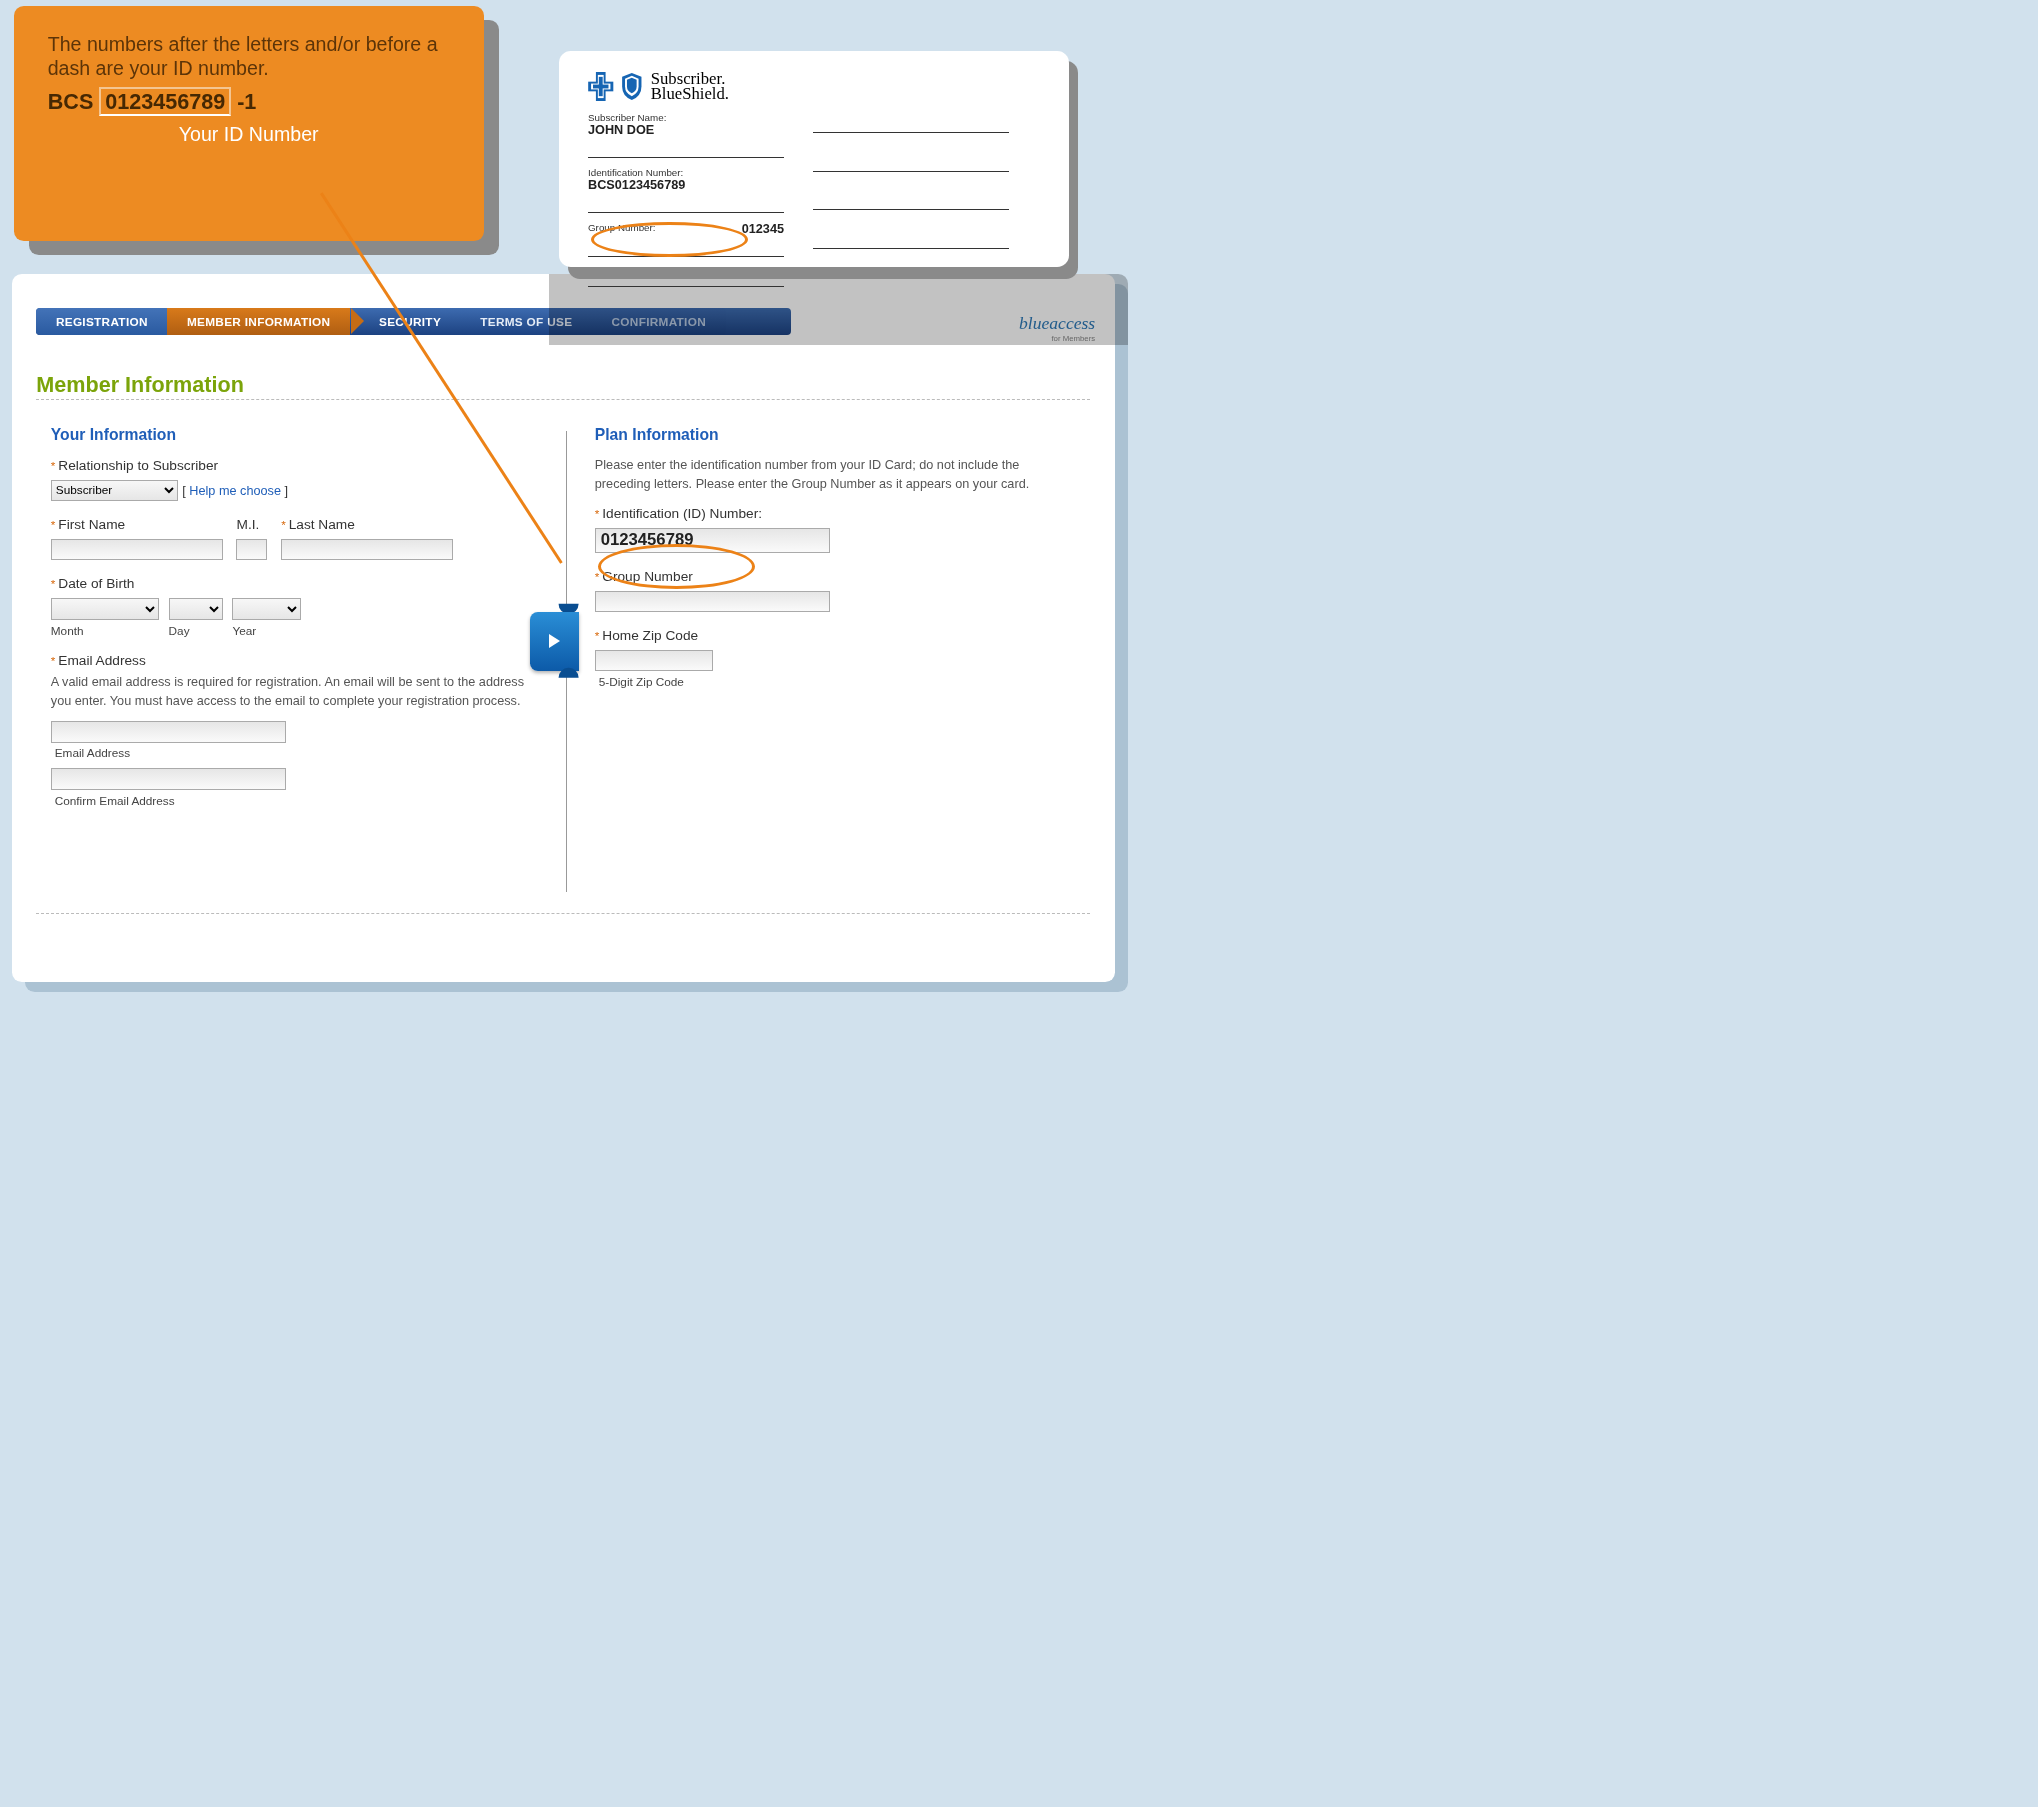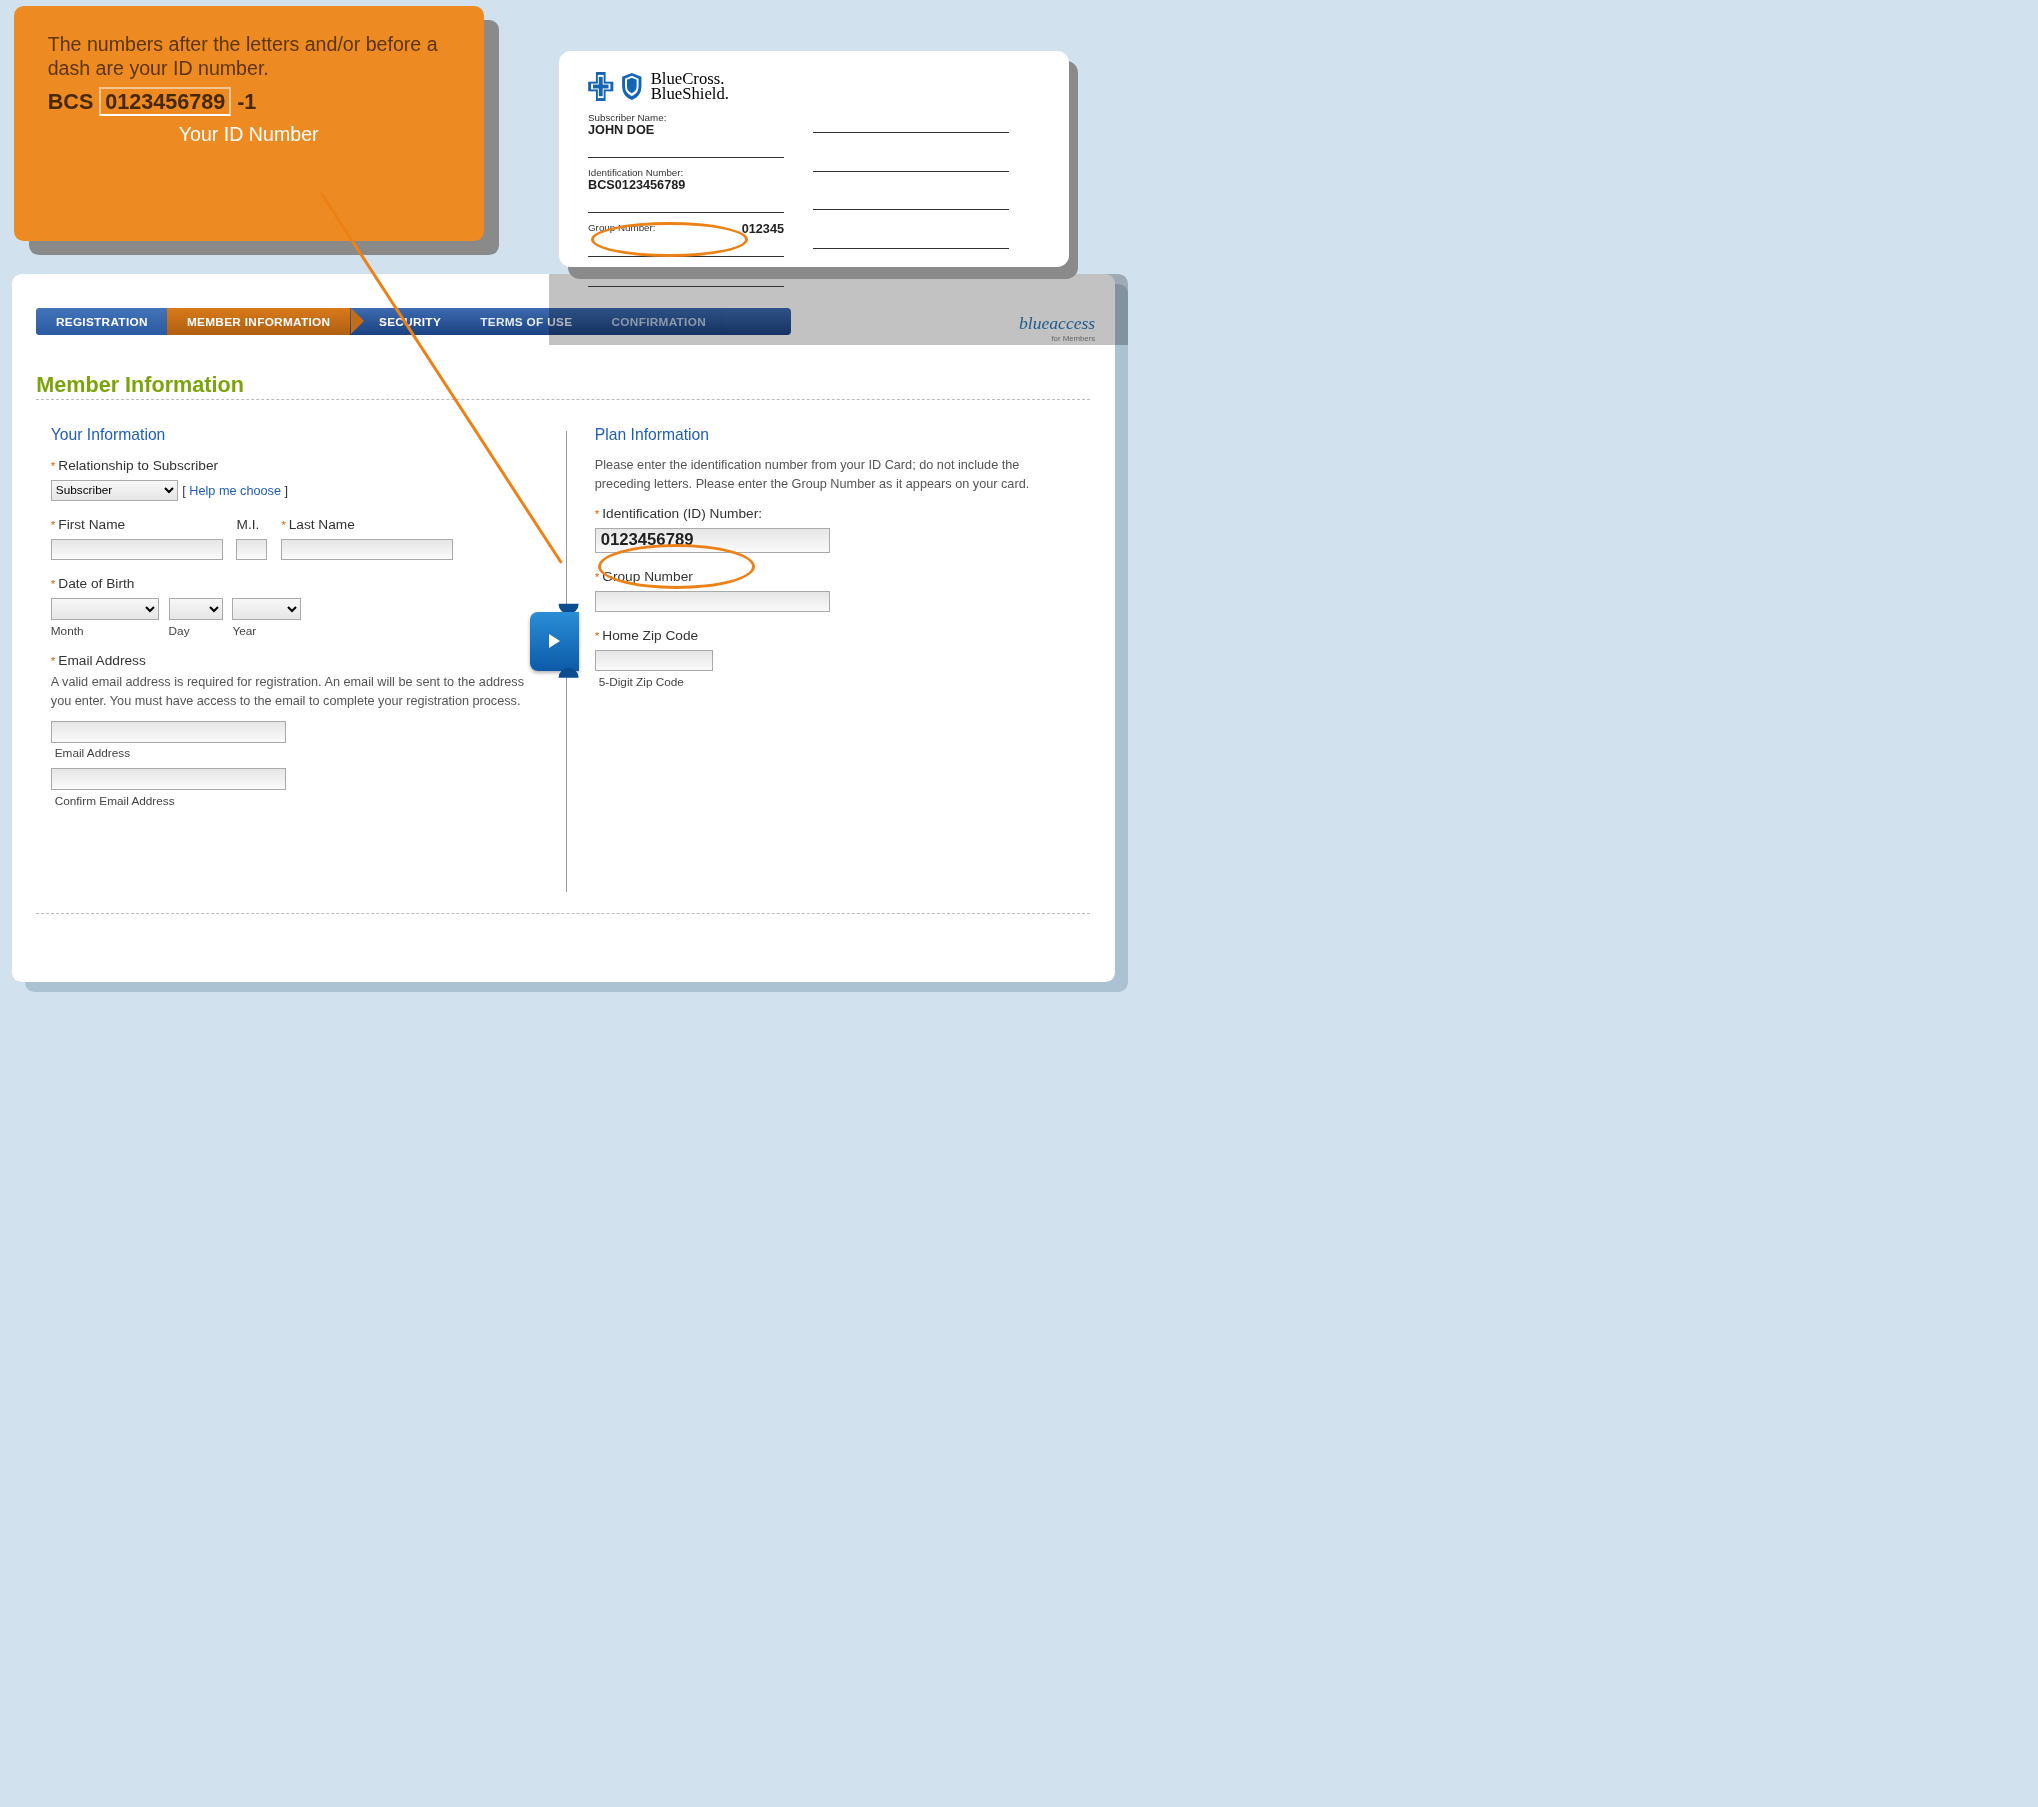--- a/index.html
+++ b/index.html
@@ -24,21 +24,21 @@
   .blueaccess { position:absolute; top:39px; right:19.6px; font-style:italic; color:#2e7ab8; font-size:17.6px; font-family: "Times New Roman", serif; }
   .blueaccess .ba-sub { font-size:7.8px; color:#888; display:block; text-align:right; font-style:normal; font-family:Arial; }
 
   h1.page-title { position:absolute; top:98px; left:24.5px; color:#7ba40a; font-size:21.6px; font-weight:bold; }
   .dashed-top { position:absolute; top:125px; left:24.5px; right:24.5px; border-top:1px dashed #bbb; }
 
   .section-left { position:absolute; top:152px; left:39px; width:480px; }
   .section-right { position:absolute; top:152px; left:583px; width:480px; }
   .vdivider { position:absolute; top:157px; left:554px; width:1px; height:461px; background:#999; }
 
-  h2.section-head { color:#1f5eb8; font-size:15.7px; font-weight:normal; margin-bottom:11.8px; }
+  h2.section-head { color:#1f5eb8; font-size:15.7px; font-weight:bold; margin-bottom:11.8px; }
 
   .req { color:#d86b10; font-size:11.8px; margin-right:2.9px; }
   label.fld { color:#333; font-size:13.7px; }
   .row { margin-bottom: 13.7px; }
   input.text { background:linear-gradient(#e6e6e6,#fafafa); border:1px solid #aaa; height:21.6px; padding:2px 4.9px; font-size:12.7px; }
   select.sel { background:linear-gradient(#f7f7f7,#e6e6e6); border:1px solid #aaa; height:21.6px; font-size:11.8px; }
   .hint { font-size:11.8px; color:#444; margin-top:3.9px; }
   .helptext { font-size:12.7px; color:#555; line-height:1.5; margin-bottom:9.8px; }
   a.link { color:#1f5eb8; text-decoration:none; font-size:12.7px; }
 
@@ -189,21 +189,21 @@
         <rect x="3" y="12" width="20" height="6" fill="#fff"></rect>
         <rect x="11" y="5" width="4" height="20" fill="#1665b3"></rect>
         <rect x="5" y="13" width="16" height="4" fill="#1665b3"></rect>
       </svg>
     <svg width="21.6" height="29" viewBox="0 0 22 30">
         <path d="M11 1 L21 5 L21 15 Q21 25 11 29 Q1 25 1 15 L1 5 Z" fill="#1665b3"></path>
         <path d="M11 4 L18 7 L18 15 Q18 22 11 25 Q4 22 4 15 L4 7 Z" fill="#fff"></path>
         <path d="M11 6 L16 8 L16 15 Q16 20 11 22 Q6 20 6 15 L6 8 Z" fill="#1665b3"></path>
       </svg>
     <div class="card-logo-text">
-      <div>BlueCross.</div>
+      <div>Subscriber.</div>
       <div>BlueShield.</div>
     </div>
   </div>
   <div class="card-cols">
     <div class="card-col">
       <div class="card-line">
         <div class="card-label">Subscriber Name:</div>
         <div class="card-val">JOHN DOE</div>
       </div>
       <div class="card-line">

